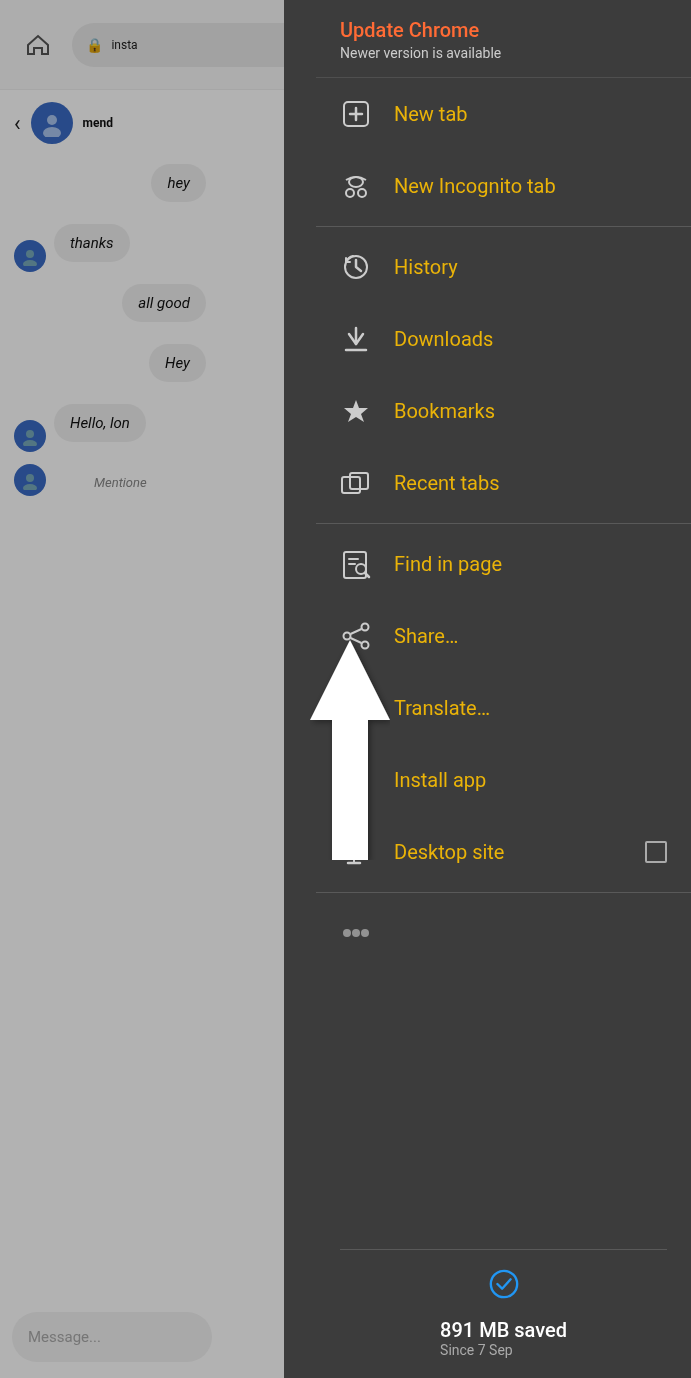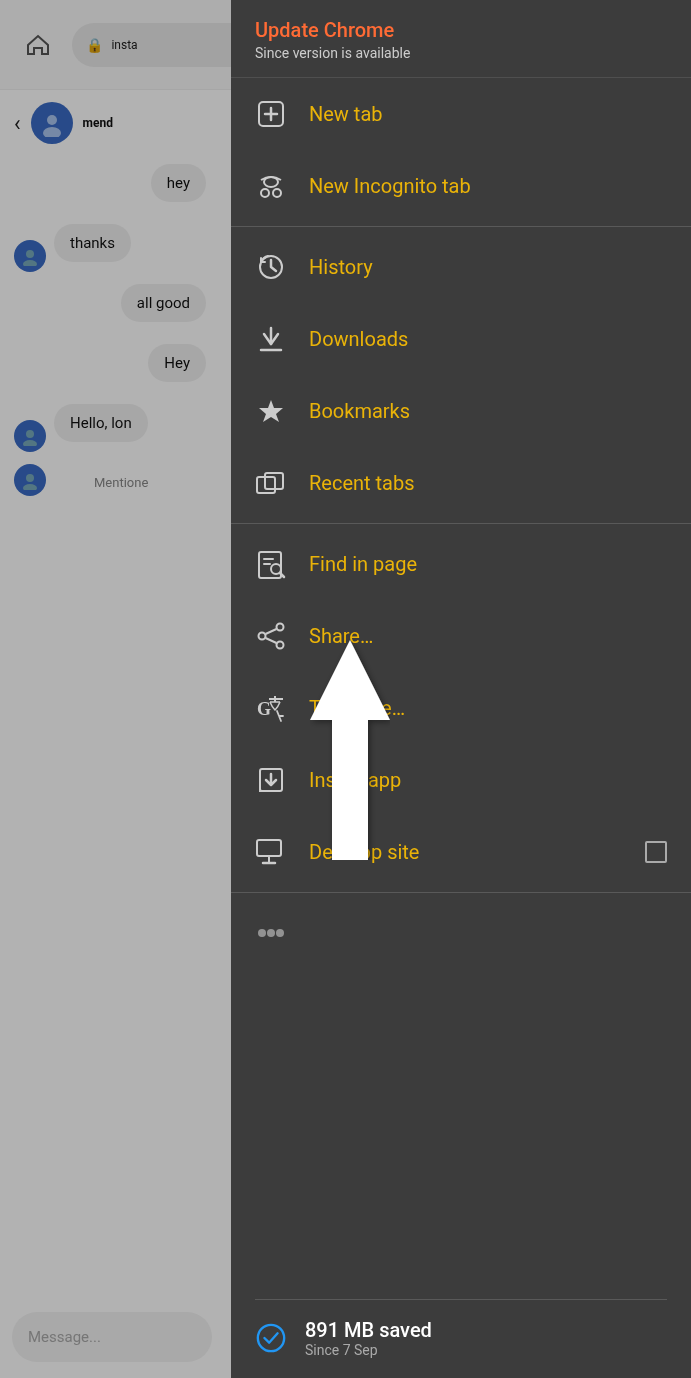--- a/index.html
+++ b/index.html
@@ -119,20 +119,21 @@
 
     .bubble-received {
       background: #f0f0f0;
       align-self: flex-start;
     }
 
     .chat-messages {
       display: flex;
       flex-direction: column;
       gap: 4px;
+      font-style: italic;
     }
 
     .msg-row {
       display: flex;
       align-items: flex-end;
       gap: 8px;
       margin-bottom: 8px;
     }
 
     .msg-row.right {
@@ -184,26 +185,27 @@
       height: 1378px;
       background: rgba(0,0,0,0.3);
       z-index: 10;
     }
 
     
     .chrome-menu {
       position: absolute;
       top: 0;
       right: 0;
-      width: 460px;
+      width: 407px;
       height: 1378px;
       background: #3c3c3c;
       z-index: 20;
       display: flex;
       flex-direction: column;
+      padding-left: 32px;
     }
 
     .update-chrome-item {
       padding: 18px 24px 16px 24px;
       display: flex;
       flex-direction: column;
       gap: 3px;
       border-bottom: 1px solid rgba(255,255,255,0.1);
     }
 
@@ -369,21 +371,21 @@
 <div class="message-bar">
   <span class="message-placeholder">Message...</span>
 </div>
 
 <div class="overlay"></div>
 
 <div class="chrome-menu">
 
   <div class="update-chrome-item">
     <span class="update-chrome-title">Update Chrome</span>
-    <span class="update-chrome-subtitle">Since version is available</span>
+    <span class="update-chrome-subtitle">Newer version is available</span>
   </div>
 
   <div class="menu-item">
     <div class="menu-icon">
       <svg width="30" height="30" viewBox="0 0 30 30" fill="none">
         <rect x="3" y="3" width="24" height="24" rx="4" stroke="#ccc" stroke-width="2"></rect>
         <line x1="15" y1="9" x2="15" y2="21" stroke="#ccc" stroke-width="2.5" stroke-linecap="round"></line>
         <line x1="9" y1="15" x2="21" y2="15" stroke="#ccc" stroke-width="2.5" stroke-linecap="round"></line>
       </svg>
     </div>
@@ -520,21 +522,21 @@
       <svg width="30" height="20" viewBox="0 0 30 20" fill="none">
         <ellipse cx="6" cy="10" rx="4" ry="4" fill="#ccc"></ellipse>
         <ellipse cx="15" cy="10" rx="4" ry="4" fill="#ccc"></ellipse>
         <ellipse cx="24" cy="10" rx="4" ry="4" fill="#ccc"></ellipse>
       </svg>
     </div>
   </div>
 
   <div class="menu-bottom">
     <div class="menu-divider"></div>
-    <div class="savings-row" style="padding-top:12px;">
+    <div class="savings-row" style="padding-top:12px;flex-direction:column;">
       <div class="savings-icon">
         <svg width="34" height="34" viewBox="0 0 34 34" fill="none">
           <circle cx="17" cy="17" r="14" stroke="#2196F3" stroke-width="2.5"></circle>
           <polyline points="10,17 15,22 24,12" stroke="#2196F3" stroke-width="2.5" fill="none" stroke-linecap="round" stroke-linejoin="round"></polyline>
         </svg>
       </div>
       <div class="savings-info">
         <span class="savings-amount">891 MB saved</span>
         <span class="savings-date">Since 7 Sep</span>
       </div>

